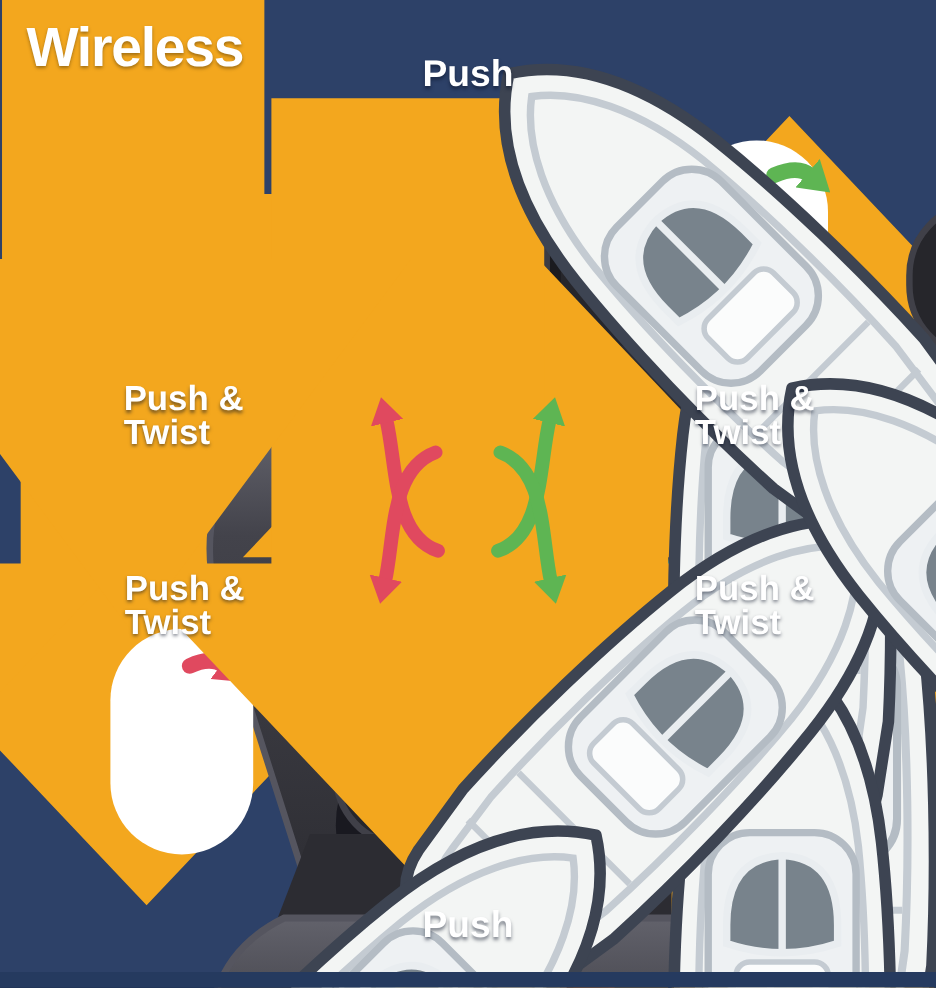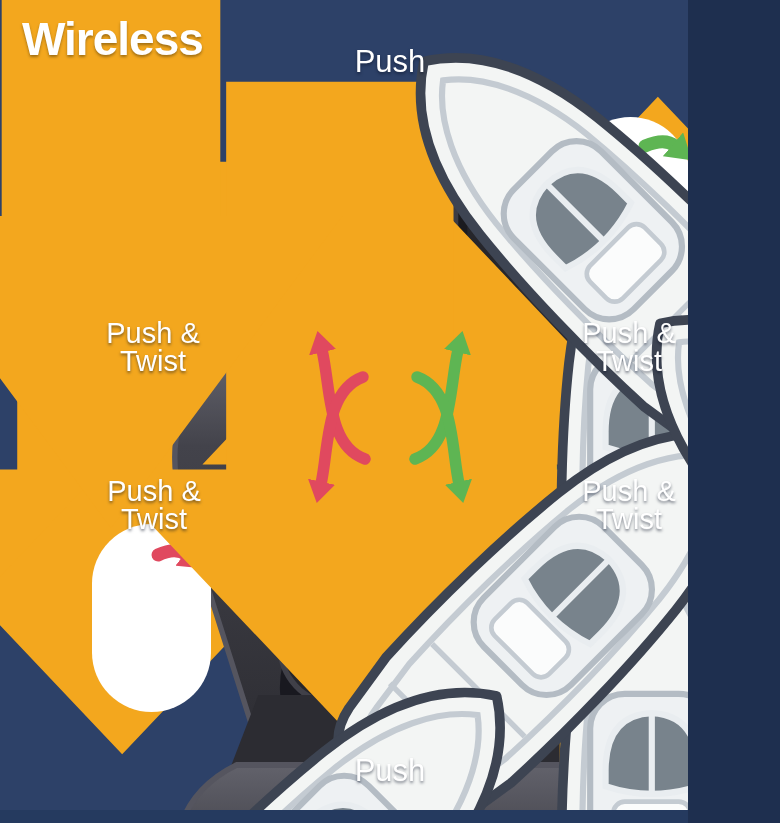--- a/index.html
+++ b/index.html
@@ -1,29 +1,29 @@
 <!DOCTYPE html>
 <html style="--background: #2d4168; --footer-strip: #253a5f; --label-text: #ffffff; --push-arrow-yellow: #f3a71e; --twist-arrow-red: #e0495f; --twist-arrow-green: #5eb553; --tick-red: #e0495f; --tick-teal: #2ea89c; --remote-body: #3a3a42; --boat-hull: #f3f5f4;"><head>
 <meta charset="utf-8">
 <style>
   html,body { margin:0; padding:0; background:#1e2f4f; }
   .stage {
-    position:relative; width:688px; height:823px; overflow:hidden;
+    position:relative; width:780px; height:823px; overflow:hidden;
     background: var(--background,#2d4168);
     font-family:"Liberation Sans", sans-serif;
   }
   .scene { position:absolute; left:0; top:0; }
   .title {
     position:absolute; left:22px; top:12px;
     font-size:46px; font-weight:bold; color:#fff; letter-spacing:-1px;
     text-shadow:0 2px 3px rgba(0,0,0,.35);
   }
   .lbl {
     position:absolute; transform:translateX(-50%);
-    color:var(--label-text,#fff); font-weight:normal; text-align:center;
+    color:var(--label-text,#fff); font-weight:bold; 
     text-shadow:0 2px 3px rgba(8,16,36,.5); white-space:nowrap;
   }
   .lbl-push  { font-size:31px; }
   .lbl-twist { font-size:29px; line-height:28px;margin-top:17px; }
   .footer-strip {
     position:absolute; left:0; right:0; bottom:0; height:13px;
     background:var(--footer-strip,#253a5f);
   }
 </style>
 </head>

